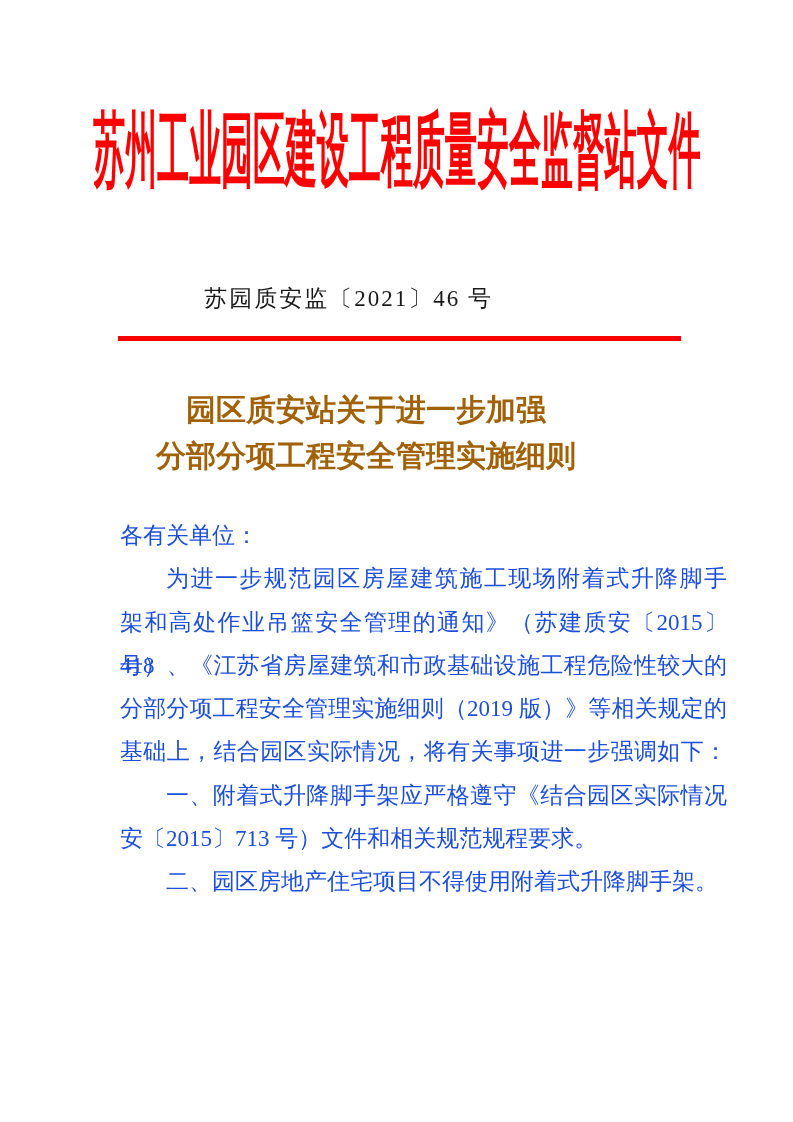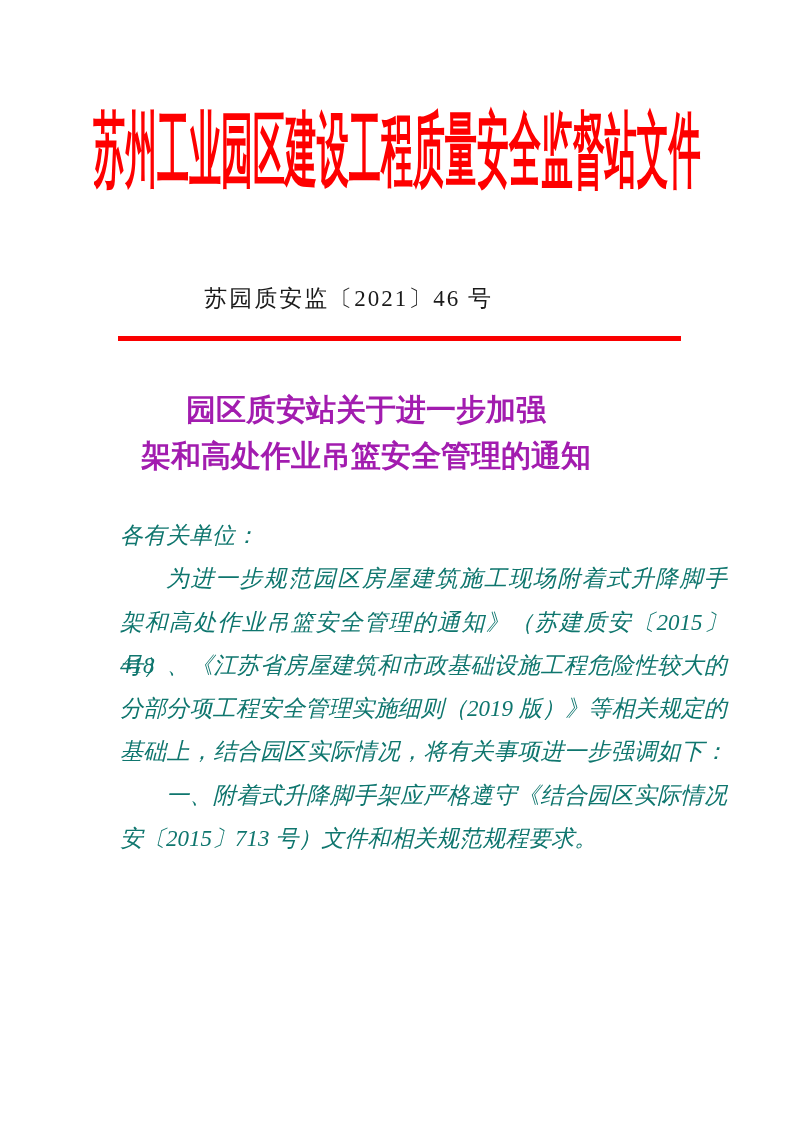--- a/index.html
+++ b/index.html
@@ -58,31 +58,30 @@
   
   .title-block {
     position: absolute;
     top: 387px;
     left: 0;
     width: 732px;
     text-align: center;
     font-weight: bold;
     font-size: 30px;
     line-height: 46px;
-    color: #a21caf;
+    color: #a16207;
   }
   
   .body-block {
     position: absolute;
     top: 514px;
     left: 120px;
     width: 607px;
     font-size: 23px;
-    color: #0f766e;
-    font-style: italic;
+    color: #1d4ed8;
   }
   .line {
     height: 43.3px;
     line-height: 43.3px;
     white-space: normal;
   }
   .line.j {
     text-align: justify;
     text-align-last: justify;
   }
@@ -102,27 +101,28 @@
   <div class="header-wrap">
     <div class="header-text">苏州工业园区建设工程质量安全监督站文件</div>
   </div>
 
   <div class="doc-number">苏园质安监〔2021〕46 号</div>
 
   <div class="red-rule"></div>
 
   <div class="title-block">
     <div>园区质安站关于进一步加强</div>
-    <div>架和高处作业吊篮安全管理的通知</div>
+    <div>分部分项工程安全管理实施细则</div>
   </div>
 
   <div class="body-block">
     <div class="line left">各有关单位：</div>
     <div class="line j indent">为进一步规范园区房屋建筑施工现场附着式升降脚手</div>
     <div class="line j">架和高处作业吊篮安全管理的通知》（苏建质安〔2015〕418</div>
     <div class="line j">号）、《江苏省房屋建筑和市政基础设施工程危险性较大的</div>
     <div class="line j">分部分项工程安全管理实施细则（2019 版）》等相关规定的</div>
     <div class="line j">基础上，结合园区实际情况，将有关事项进一步强调如下：</div>
     <div class="line j indent">一、附着式升降脚手架应严格遵守《结合园区实际情况</div>
     <div class="line left">安〔2015〕713 号）文件和相关规范规程要求。</div>
+    <div class="line left indent">二、园区房地产住宅项目不得使用附着式升降脚手架。</div>
   </div>
 
 </div>
 
 </body></html>

